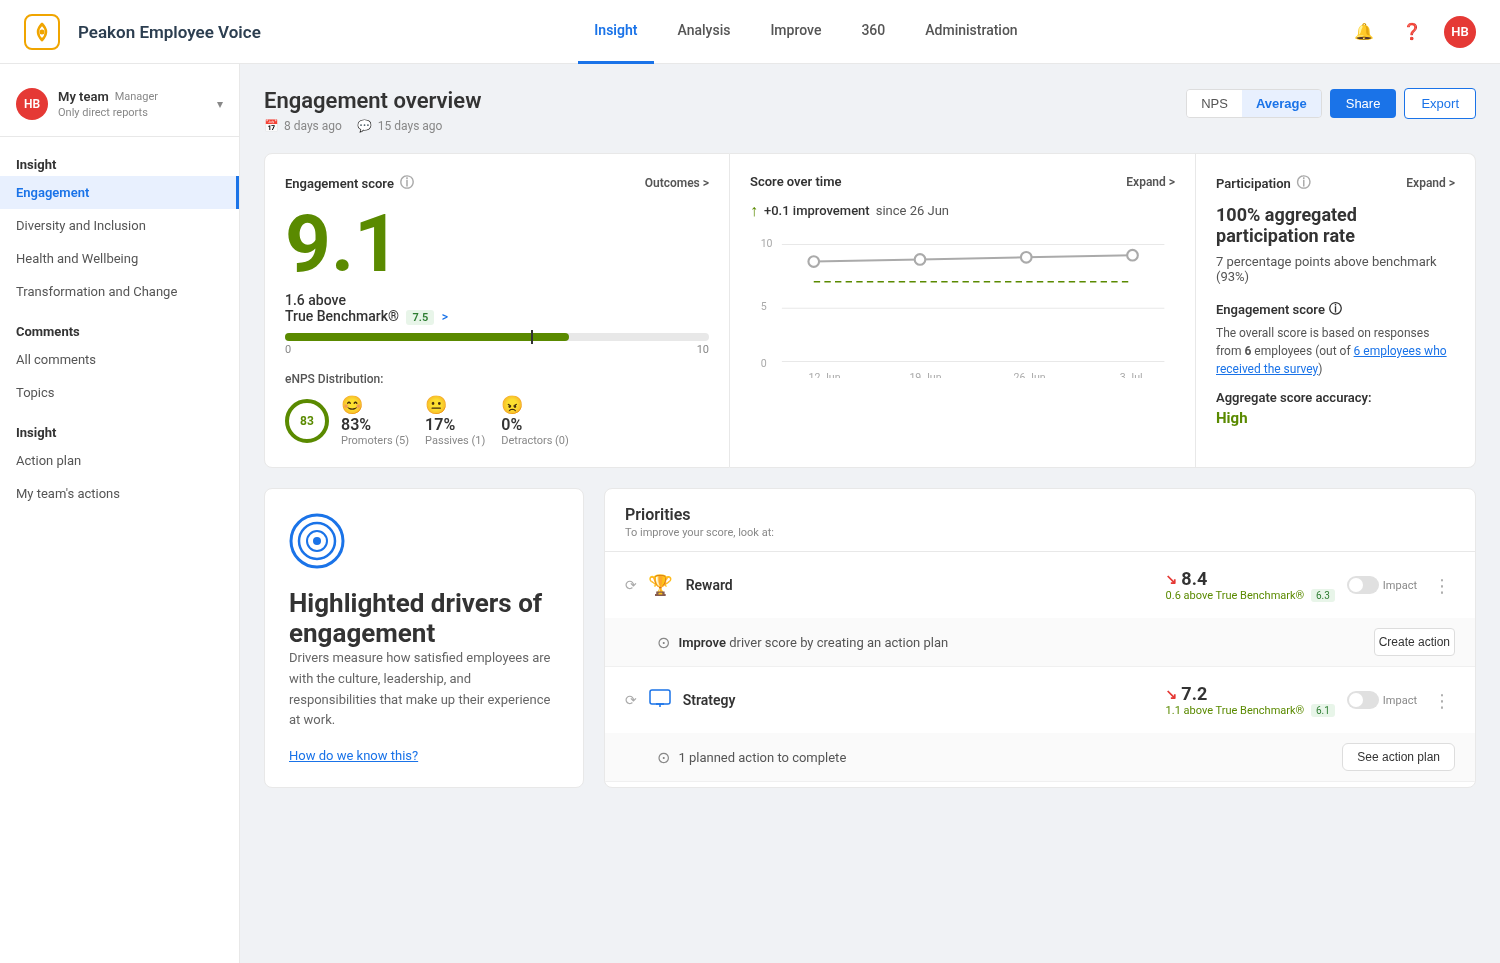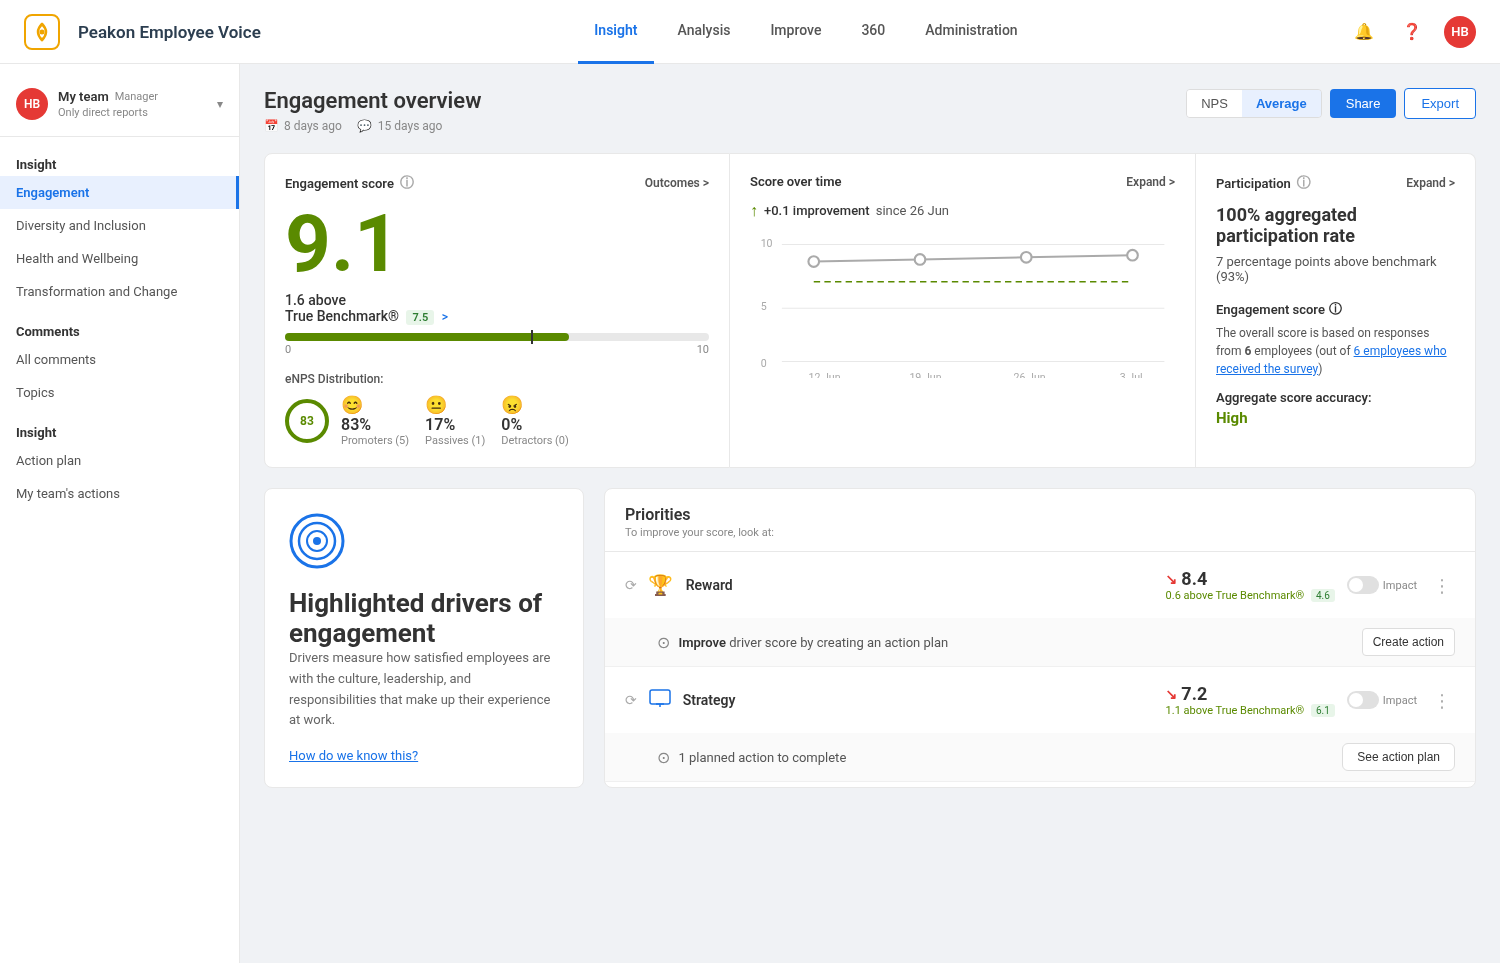--- a/index.html
+++ b/index.html
@@ -210,21 +210,21 @@
     .priority-more { color: #aaa; cursor: pointer; font-size: 18px; padding: 4px; }
 
     .priority-action-row {
       display: flex; align-items: center; padding: 10px 20px 10px 52px;
       gap: 8px; background: #fafafa;
     }
     .action-circle { color: #888; font-size: 16px; }
     .action-text { font-size: 13px; color: #555; flex: 1; }
     .action-text strong { font-weight: 600; color: #333; }
     .btn-create-action {
-      padding: 6px 10px; background: #fff; border: 1px solid #ddd;
+      padding: 6px 4px; background: #fff; border: 1px solid #ddd;
       border-radius: 4px; cursor: pointer; font-size: 12px; color: #333; white-space: nowrap;
     }
     .btn-see-plan {
       padding: 6px 14px; background: #fff; border: 1px solid #ddd;
       border-radius: 6px; cursor: pointer; font-size: 12px; color: #333; white-space: nowrap;
     }
 
     
     ::-webkit-scrollbar { width: 6px; height: 6px; }
     ::-webkit-scrollbar-track { background: transparent; }
@@ -455,21 +455,21 @@
             <span class="priority-chevron">⟳</span>
             <span class="priority-icon">🏆</span>
             <span class="priority-name">Reward</span>
             <div class="priority-score-area">
               <div class="priority-score-val">
                 <span class="priority-score-arrow">↘</span>
                 <span>8.4</span>
               </div>
               <div class="priority-benchmark">
                 <span>0.6 above True Benchmark®</span>
-                <span class="benchmark-pill">4.6</span>
+                <span class="benchmark-pill">6.3</span>
               </div>
             </div>
             <div class="priority-toggle-area">
               <div class="toggle-switch"></div>
               <span style="font-size:11px;color:#888;">Impact</span>
             </div>
             <span class="priority-more">⋮</span>
           </div>
           <div class="priority-action-row">
             <span class="action-circle">⊙</span>

